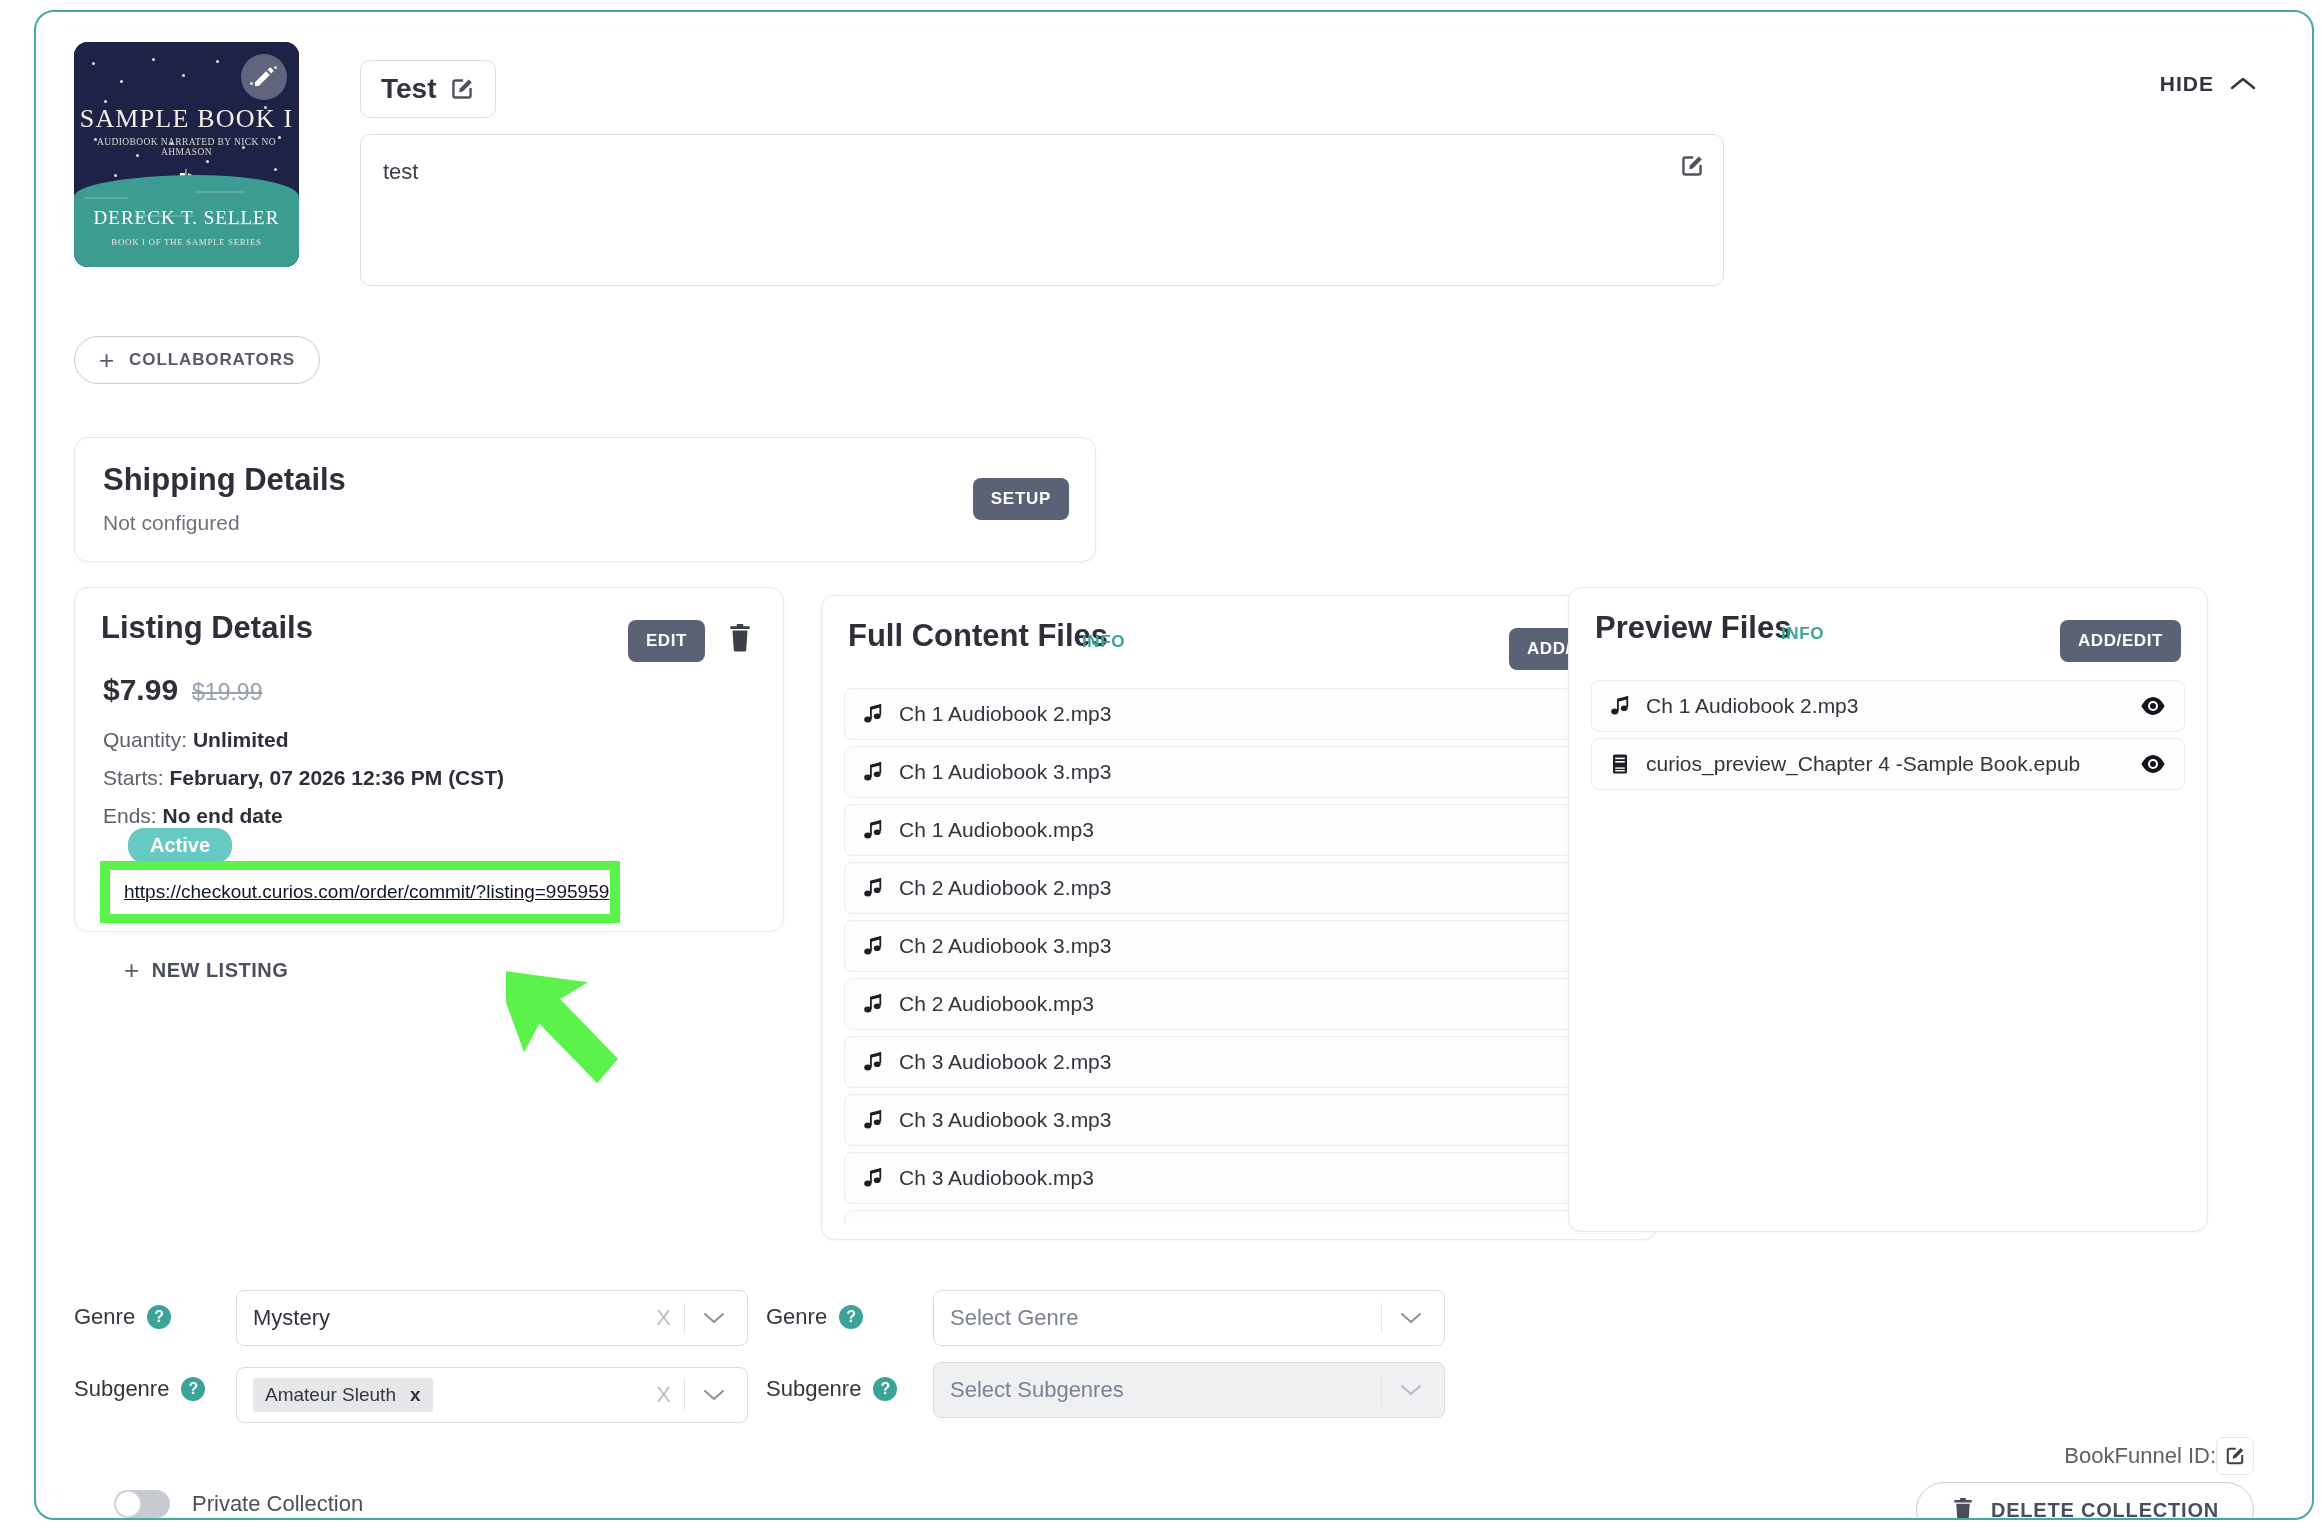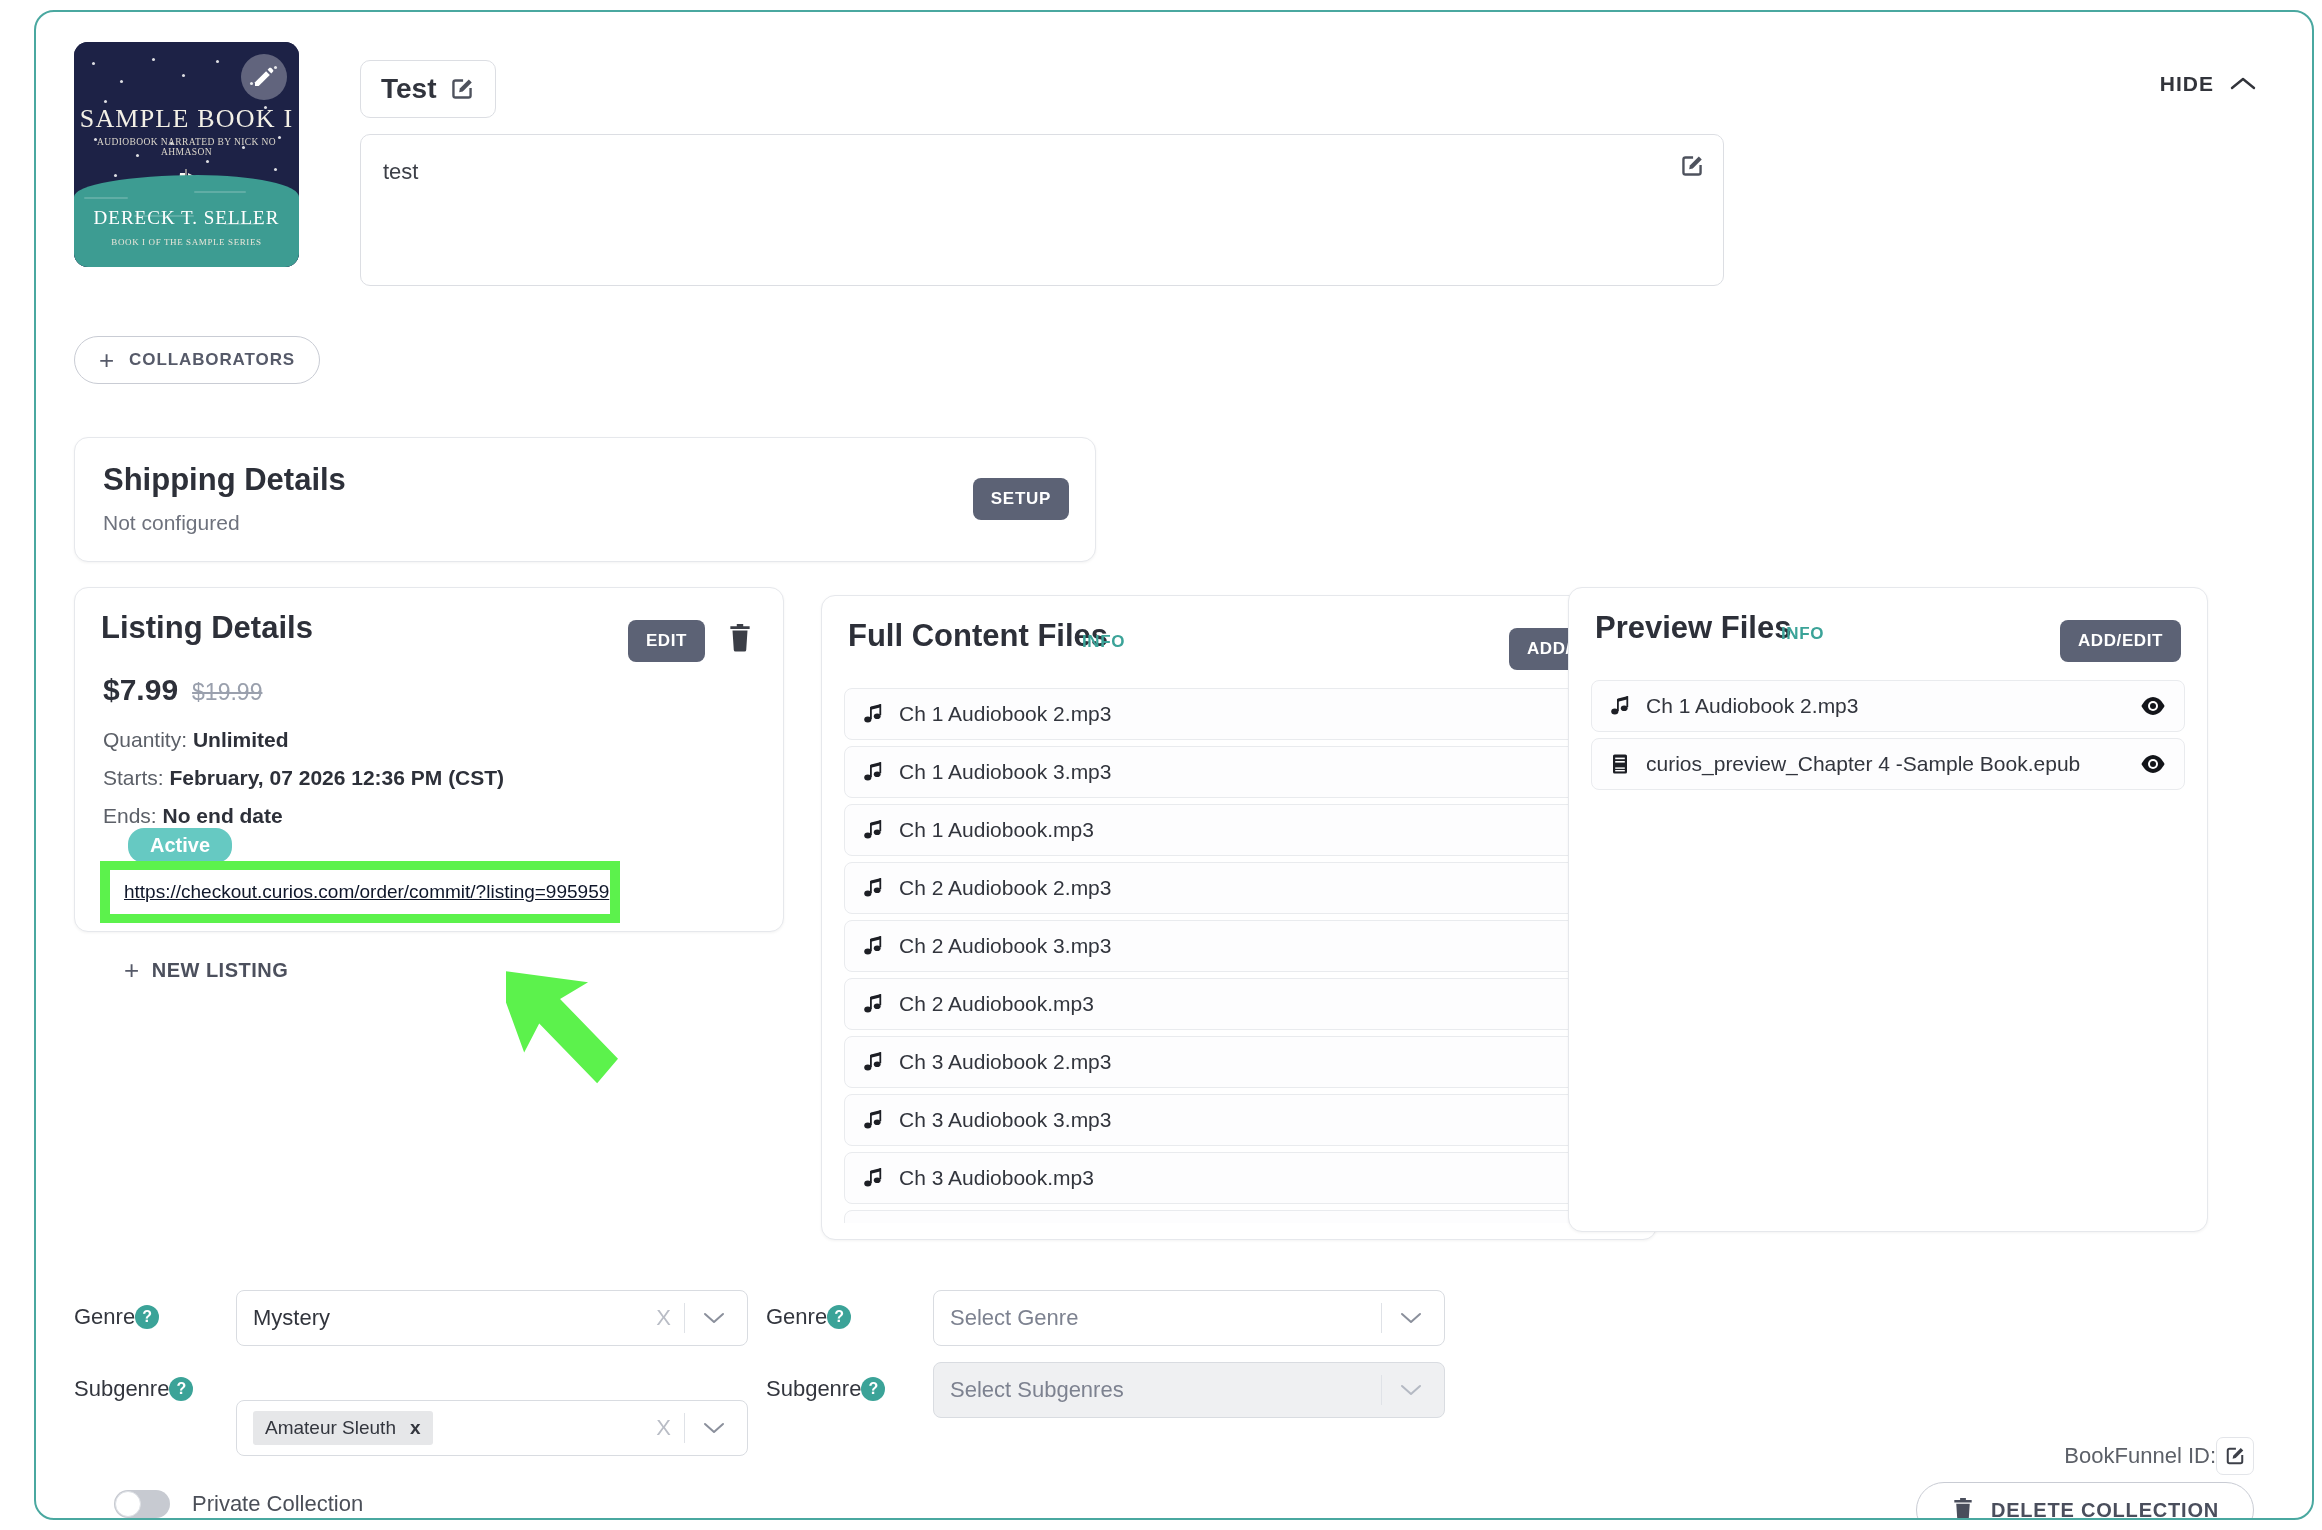--- a/index.html
+++ b/index.html
@@ -254,21 +254,21 @@
   .scroll-thumb {
     position: absolute; left: 1px; top: 2px;
     width: 10px; height: 190px;
     background: #c8cbd1; border-radius: 6px;
     cursor: pointer;
   }
 
   
   .lbl {
     position: absolute; font-size: 22px; color: #33363e;
-    display: flex; align-items: center; gap: 0;
+    display: flex; align-items: center; gap: 12px;
   }
   .qmark {
     width: 24px; height: 24px; border-radius: 50%;
     background: #3ba398; color: #ffffff;
     font-size: 16px; font-weight: bold;
     display: flex; align-items: center; justify-content: center;
     cursor: pointer;
   }
   .select {
     position: absolute;
@@ -663,21 +663,21 @@
       <span class="sel-div"></span>
       <svg class="sel-caret" width="22" height="14" viewBox="0 0 22 14">
         <path d="M2 3 L11 11 L20 3" stroke="#8b909c" stroke-width="2" fill="none" stroke-linecap="round" stroke-linejoin="round"></path>
       </svg>
     </div>
 
     <div class="lbl" style="left:38px; top:1364px;">
       <span>Subgenre</span>
       <span class="qmark">?</span>
     </div>
-    <div class="select" style="left:200px; top:1388px; width:512px;">
+    <div class="select" style="left:200px; top:1355px; width:512px;">
       <span class="tag">
         <span>Amateur Sleuth</span>
         <span class="x">x</span>
       </span>
       <span class="sel-x">X</span>
       <span class="sel-div"></span>
       <svg class="sel-caret" width="22" height="14" viewBox="0 0 22 14">
         <path d="M2 3 L11 11 L20 3" stroke="#8b909c" stroke-width="2" fill="none" stroke-linecap="round" stroke-linejoin="round"></path>
       </svg>
     </div>

